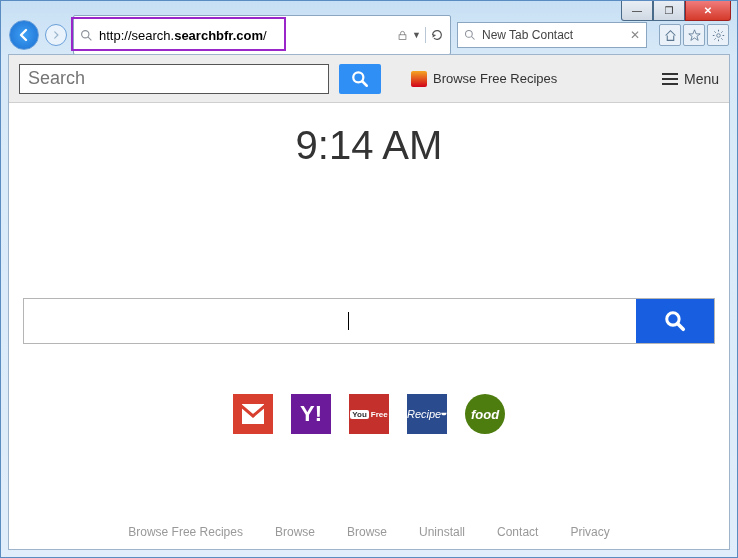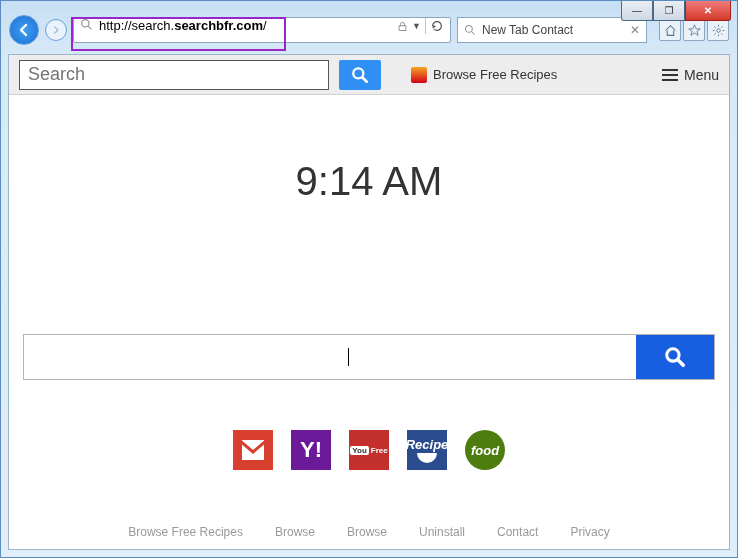--- a/index.html
+++ b/index.html
@@ -15,69 +15,69 @@
 .win-btn.close { width: 46px; background: linear-gradient(#f07b7b, #d43a2a);
                  border-color: #a02020; border-radius: 0 0 3px 0; color: #fff; font-weight: bold; }
 .win-btn.max { background: linear-gradient(#e9eef4, #cfd8e3); }
 
 
 .navrow { display: flex; align-items: center; gap: 6px; padding: 14px 8px 6px 8px; }
 .nav-back, .nav-fwd { width: 30px; height: 30px; border-radius: 50%; display: flex;
                       align-items: center; justify-content: center; border: 1px solid #6aa0da; }
 .nav-back { background: radial-gradient(#3fa0f5, #1a6fd0); color: #fff; }
 .nav-fwd  { width: 22px; height: 22px; background: #eaf3fb; color: #9bb5cc; }
-.addrbar { flex: 1; display: flex; align-items: flex-start; background: #fff; border: 1px solid #8aa6c1;
-           height: 26px; border-radius: 2px; padding: 0 6px; gap: 6px; }
+.addrbar { flex: 1; display: flex; align-items: center; background: #fff; border: 1px solid #8aa6c1;
+           height: 40px; border-radius: 2px; padding: 0 6px; gap: 6px; }
 .addrbar .icon-s { color: #8a8f98; }
 .addrbar .strong { font-weight: 600; }
 .addr-actions { display: flex; align-items: center; gap: 4px; color: #555; }
 .addr-sep { width: 1px; height: 16px; background: #b8c6d6; }
 .tab { width: 190px; height: 26px; background: #fff; border: 1px solid #8aa6c1; display: flex;
        align-items: center; padding: 0 6px; gap: 6px; font-size: 12px; color: #444; }
 .tab .x { margin-left: auto; color: #888; }
 .chrome-icons { display: flex; gap: 2px; margin-left: 6px; }
 .ci { width: 22px; height: 22px; border: 1px solid #8aa6c1; background: #eaf1f9;
       display: flex; align-items: center; justify-content: center; color: #5a7590; border-radius: 2px; }
 
 
 .highlight-box { position: absolute; top: 16px; left: 70px; width: 215px; height: 34px;
                  border: 2px solid #9a25c9; pointer-events: none; }
 
 
 .shell { position: absolute; top: 53px; left: 7px; right: 7px; bottom: 7px;
          background: #fff; border: 1px solid #9db4cb; }
 
 
-.toolbar { height: 40px; background: #ededed; border-bottom: 1px solid #cfcfcf;
+.toolbar { height: 48px; background: #ededed; border-bottom: 1px solid #cfcfcf;
            display: flex; align-items: center; padding: 0 10px; gap: 10px; }
 .tb-search { flex: 0 0 310px; height: 30px; border: 1px solid #555; background: #fff;
              display: flex; align-items: center; padding: 0 8px; font-size: 18px; color: #777; }
 .tb-search input { border: none; outline: none; font-size: 18px; color: #555; width: 100%; background: transparent; }
 .tb-btn { width: 42px; height: 30px; background: #2f8ff5; display: flex; align-items: center;
           justify-content: center; color: #fff; border-radius: 2px; }
 .tb-recipes { display: flex; align-items: center; gap: 6px; font-size: 13px; color: #333; margin-left: 20px; }
 .tb-spacer { flex: 1; }
 .tb-menu { display: flex; align-items: center; gap: 6px; font-size: 14px; color: #333; text-align: center; }
 .hamb { display: inline-flex; flex-direction: column; gap: 3px; }
 .hamb span { display: block; width: 16px; height: 2px; background: #333; }
 
-.clock { text-align: center; margin-top: 64px; font-size: 40px; color: #333; font-weight: 400; }
+.clock { text-align: center; margin-top: 20px; font-size: 40px; color: #333; font-weight: 400; }
 
 .mainsearch { margin: 130px 14px 0 14px; display: flex; height: 46px; border: 1px solid #b5b5b5; }
 .mainsearch input { flex: 1; border: none; outline: none; font-size: 16px; padding: 0 12px; }
 .mainsearch .go { width: 78px; background: #175fe0; display: flex; align-items: center;
                   justify-content: center; color: #fff; }
 
 .tiles { display: flex; justify-content: center; gap: 18px; margin-top: 50px; }
 .tile { width: 40px; height: 40px; display: flex; align-items: center; justify-content: center;
         color: #fff; font-weight: bold; font-size: 16px; }
 .tile.gmail { background: #d83f2e; }
 .tile.yahoo { background: #6b1b9a; font-size: 22px; }
 .tile.youtube { background: #c4302b; font-size: 9px; gap: 2px; }
-.tile.recipe { background: #2a4b8d; flex-direction: column; font-size: 13px; font-weight: bold; font-style: italic; }
+.tile.recipe { background: #2a4b8d; flex-direction: row; font-size: 11px; font-weight: normal; font-style: italic; }
 .tile.food { background: #4d7c0f; border-radius: 50%; font-style: italic; font-size: 13px; }
 
 .footer { position: absolute; bottom: 10px; left: 0; right: 0; display: flex;
           justify-content: center; gap: 32px; font-size: 12px; color: #999; }
 
 .cursor { width:1px; height:18px; background:#000; display:inline-block; margin-left:2px; }
 
 svg { display: block; }
 </style>
 </head>

